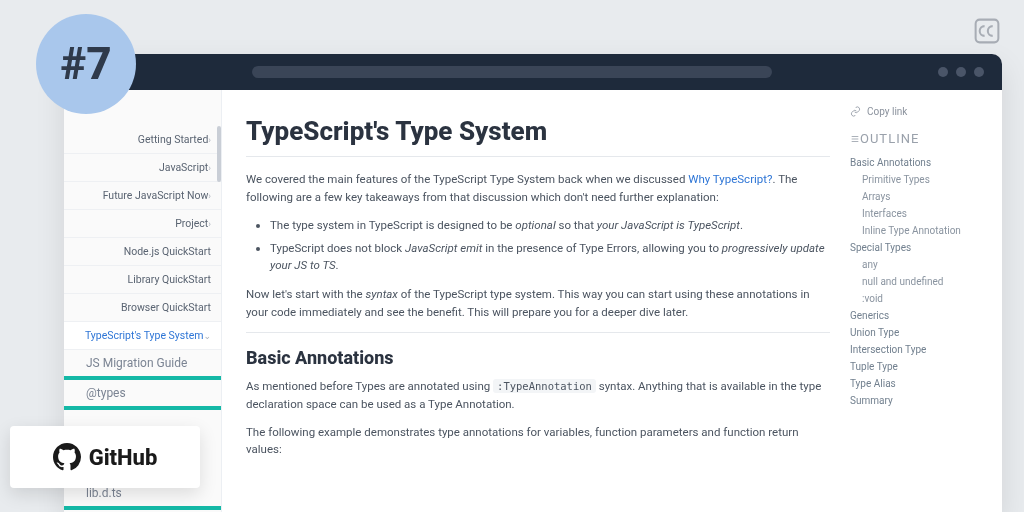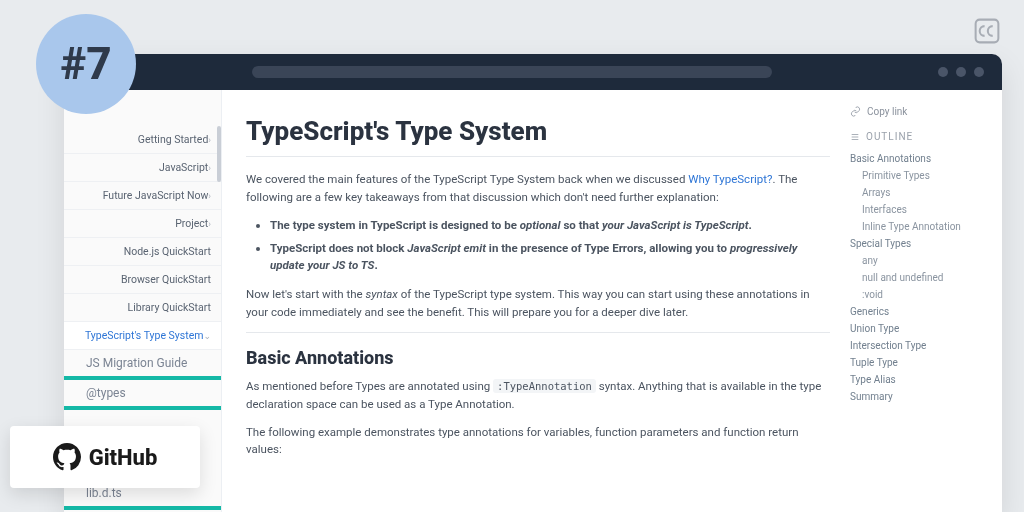--- a/index.html
+++ b/index.html
@@ -129,21 +129,21 @@
   .hr { border: none; border-top: 1px solid #e5e8ec; margin: 10px 0 14px; }
   .p {
     font-size: 11.5px;
     line-height: 1.55;
     color: #4b5460;
     margin-bottom: 10px;
   }
   .p a { color: #2f76d6; text-decoration: none; }
   .em { font-style: italic; }
   .bullets { margin: 6px 0 12px 24px; font-size: 11.5px; color: #4b5460; }
-  .bullets li { margin-bottom: 6px; line-height: 1.5; font-weight: bold; }
+  .bullets li { margin-bottom: 6px; line-height: 1.5; }
   .main h2 {
     font-size: 18px;
     font-weight: 800;
     color: #2b3340;
     margin: 10px 0 10px;
   }
   .code {
     font-family: Menlo, Consolas, monospace;
     background: #f3f5f7;
     padding: 1px 4px;
@@ -158,22 +158,22 @@
     font-size: 10px;
     color: #7a828e;
   }
   .copy-link {
     display: flex; align-items: center; gap: 6px;
     color: #8b929d; margin-bottom: 14px;
     cursor: pointer;
     font-size: 10px;
   }
   .rail-header {
-    display: flex; align-items: center; gap: 6px;
-    font-size: 10px; letter-spacing: 1px;
+    display: flex; align-items: center; gap: 0;
+    font-size: 13px; letter-spacing: 1px;
     color: #9aa1ab; margin-bottom: 8px;
     text-transform: uppercase;
   }
   .toc-item { padding: 3px 0; cursor: pointer; color: #72808f; }
   .toc-item.lvl2 { padding-left: 12px; color: #8a94a0; }
 
   
   .gh-card {
     position: absolute;
     left: 10px; bottom: 24px;
@@ -227,24 +227,24 @@
           <span class="chev">›</span>
         </div>
       <div class="sb-item">
           <span>Project</span>
           <span class="chev">›</span>
         </div>
       <div class="sb-item">
           <span>Node.js QuickStart</span>
         </div>
       <div class="sb-item">
+          <span>Library QuickStart</span>
+        </div>
+      <div class="sb-item">
           <span>Browser QuickStart</span>
-        </div>
-      <div class="sb-item">
-          <span>Library QuickStart</span>
         </div>
       <div class="sb-item active">
           <span>TypeScript's Type System</span>
           <span class="chev">⌄</span>
         </div>
       <div class="sb-sub">JS Migration Guide</div>
       <div class="sb-sub">@types</div>
       <div style="height:70px"></div>
       <div class="sb-sub">lib.d.ts</div>
     </div>

